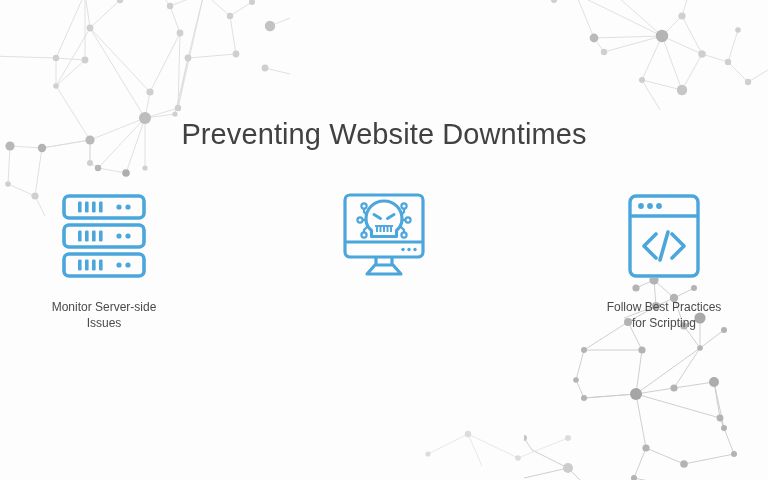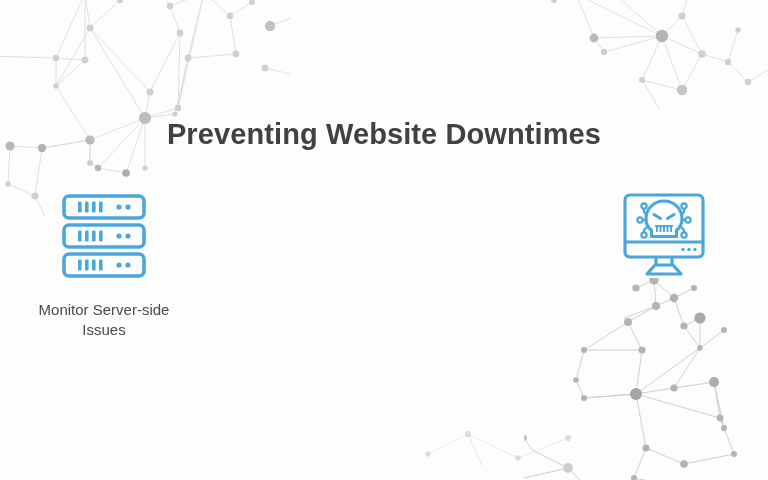--- a/index.html
+++ b/index.html
@@ -30,21 +30,21 @@
   #net-bottom-right { right: -6px; bottom: -8px; width: 250px; height: 210px; }
   #net-mid-right  { right: 180px; bottom: 6px; width: 180px; height: 120px; }
 
   #page-title {
     position: absolute;
     left: 0;
     right: 0;
     top: 118px;
     text-align: center;
     font-size: 29px;
-    font-weight: bold;
+    font-weight: normal;
     color: #414141;
     letter-spacing: 0.1px;
   }
 
   #cards {
     position: absolute;
     left: 16px;
     right: 16px;
     top: 186px;
     display: flex;
@@ -61,21 +61,21 @@
   .card-icon {
     width: 110px;
     height: 100px;
     display: flex;
     align-items: center;
     justify-content: center;
   }
   .card-label {
     margin-top: 14px;
     text-align: center;
-    font-size: 15px;
+    font-size: 12px;
     line-height: 1.33;
     color: #4a4a4a;
     white-space: pre-line;
   }
 </style>
 </head>
 <body>
 
 <div id="slide">
 
@@ -335,16 +335,38 @@
             <line x1="46.5" y1="36" x2="46.5" y2="42"></line>
             <line x1="50" y1="36" x2="50" y2="42"></line>
             <line x1="53.5" y1="36" x2="53.5" y2="42"></line>
             <line x1="57" y1="36" x2="57" y2="42"></line>
             <line x1="41" y1="36" x2="59" y2="36"></line>
           </g>
         </svg>
       </div>
     </div>
 
+    <div class="card">
+      <div class="card-icon">
+        <svg width="100" height="92" viewBox="0 0 100 92">
+          <g stroke="#4ba6dc" fill="none" stroke-width="3.4">
+            <rect x="16" y="6" width="68" height="80" rx="6"></rect>
+            <line x1="16" y1="26" x2="84" y2="26"></line>
+          </g>
+          <g fill="#4ba6dc">
+            <circle cx="27" cy="16" r="2.9"></circle>
+            <circle cx="36" cy="16" r="2.9"></circle>
+            <circle cx="45" cy="16" r="2.9"></circle>
+          </g>
+          <g stroke="#4ba6dc" fill="none" stroke-width="3.6" stroke-linecap="round" stroke-linejoin="round">
+            <polyline points="42,44 30,56 42,68"></polyline>
+            <polyline points="58,44 70,56 58,68"></polyline>
+            <line x1="54" y1="42" x2="46" y2="70"></line>
+          </g>
+        </svg>
+      </div>
+      <div class="card-label">Follow Best Practices
+for Scripting</div>
+    </div>
 
 
   </div>
 </div>
 
 </body></html>

